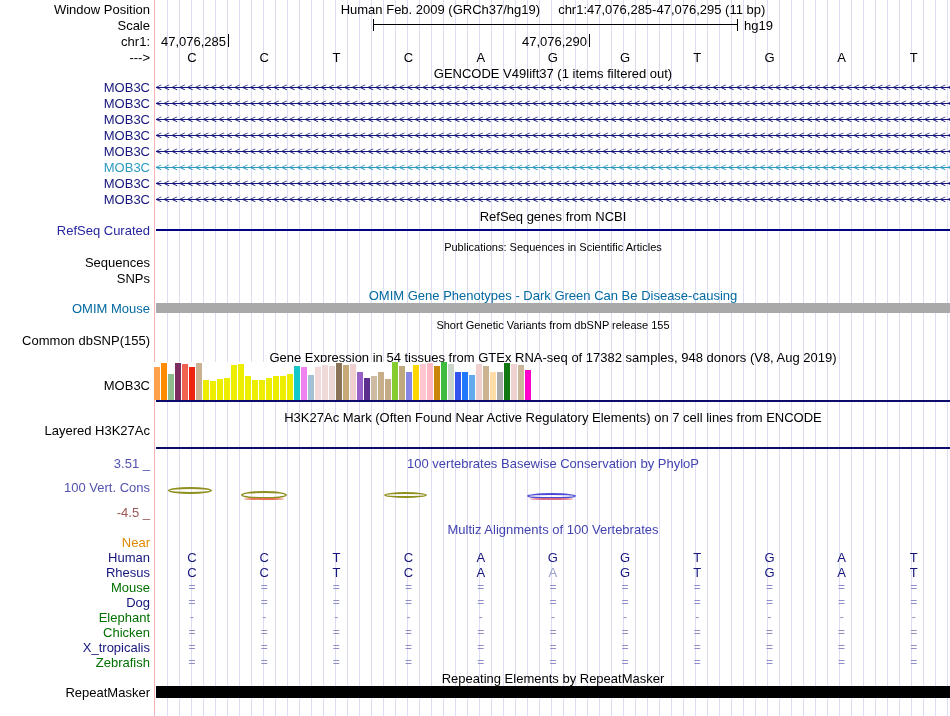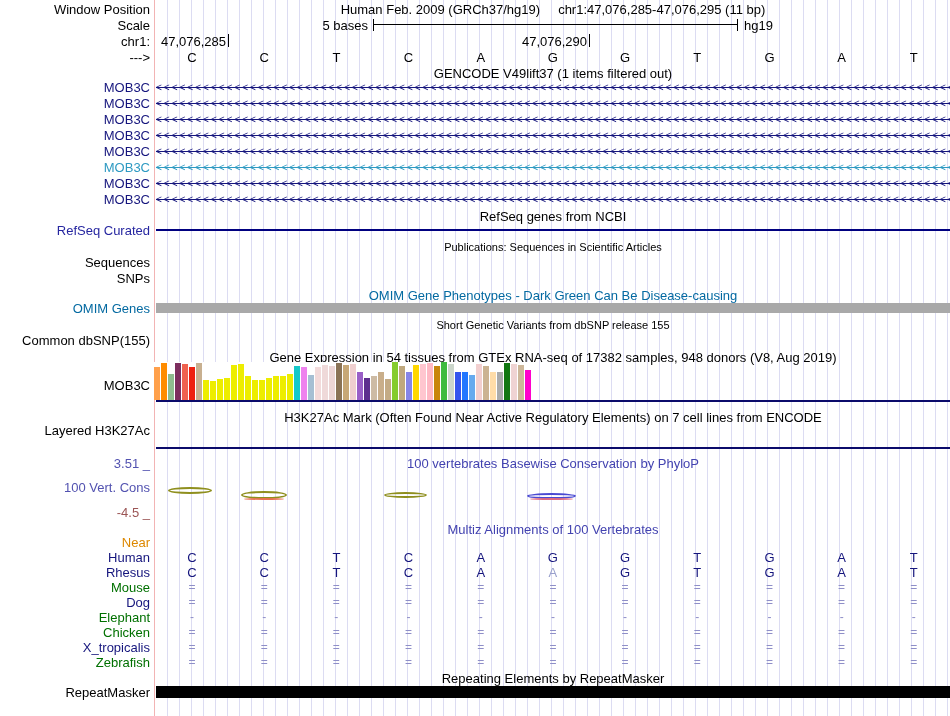--- a/index.html
+++ b/index.html
@@ -37,21 +37,20 @@
   <div class="grid"></div>
   <div class="sep"></div>
 
   <div class="lbl" style="top:2px">Window Position</div>
   <div class="hdrline">
     <span>Human Feb. 2009 (GRCh37/hg19)</span>
     <span>chr1:47,076,285-47,076,295 (11 bp)</span>
   </div>
 
   <div class="lbl" style="top:18px">Scale</div>
-  <div style="position:absolute;left:156px;top:18px;width:212px;height:15px;line-height:15px;text-align:right">5 bases</div>
   <div class="ruler">
       <div></div>
     </div>
   <div style="position:absolute;left:744px;top:18px;height:15px;line-height:15px">hg19</div>
 
   <div class="lbl" style="top:34px">chr1:</div>
   <div style="position:absolute;left:156px;top:34px;width:70px;height:15px;line-height:15px;text-align:right">47,076,285</div>
   <div class="tick" style="left:228px"></div>
   <div style="position:absolute;left:500px;top:34px;width:87px;height:15px;line-height:15px;text-align:right">47,076,290</div>
   <div class="tick" style="left:589px"></div>
@@ -109,21 +108,21 @@
 
   <div class="title" style="top:209px">RefSeq genes from NCBI</div>
   <div class="lbl navy" style="top:223px">RefSeq Curated</div>
   <div class="hline" style="top:229px;height:2px"></div>
 
   <div class="title sm" style="top:240px">Publications: Sequences in Scientific Articles</div>
   <div class="lbl" style="top:255px">Sequences</div>
   <div class="lbl" style="top:271px">SNPs</div>
 
   <div class="title green" style="top:288px">OMIM Gene Phenotypes - Dark Green Can Be Disease-causing</div>
-  <div class="lbl green" style="top:301px">OMIM Genes</div>
+  <div class="lbl green" style="top:301px">OMIM Mouse</div>
   <div style="position:absolute;left:156px;top:303px;width:794px;height:10px;background:#a9a9a9"></div>
 
   <div class="title sm" style="top:318px">Short Genetic Variants from dbSNP release 155</div>
   <div class="lbl" style="top:333px">Common dbSNP(155)</div>
 
   <div class="title" style="top:350px">Gene Expression in 54 tissues from GTEx RNA-seq of 17382 samples, 948 donors (V8, Aug 2019)</div>
   <div class="lbl" style="top:378px">MOB3C</div>
   <div style="position:absolute;left:153px;top:362px;width:384px;height:38px;background:#fff"></div>
   <div id="gtexbars">
       <div class="bar" style="left: 154px; top: 367px; width: 6px; height: 33px; background: rgb(255, 160, 75);"></div>

